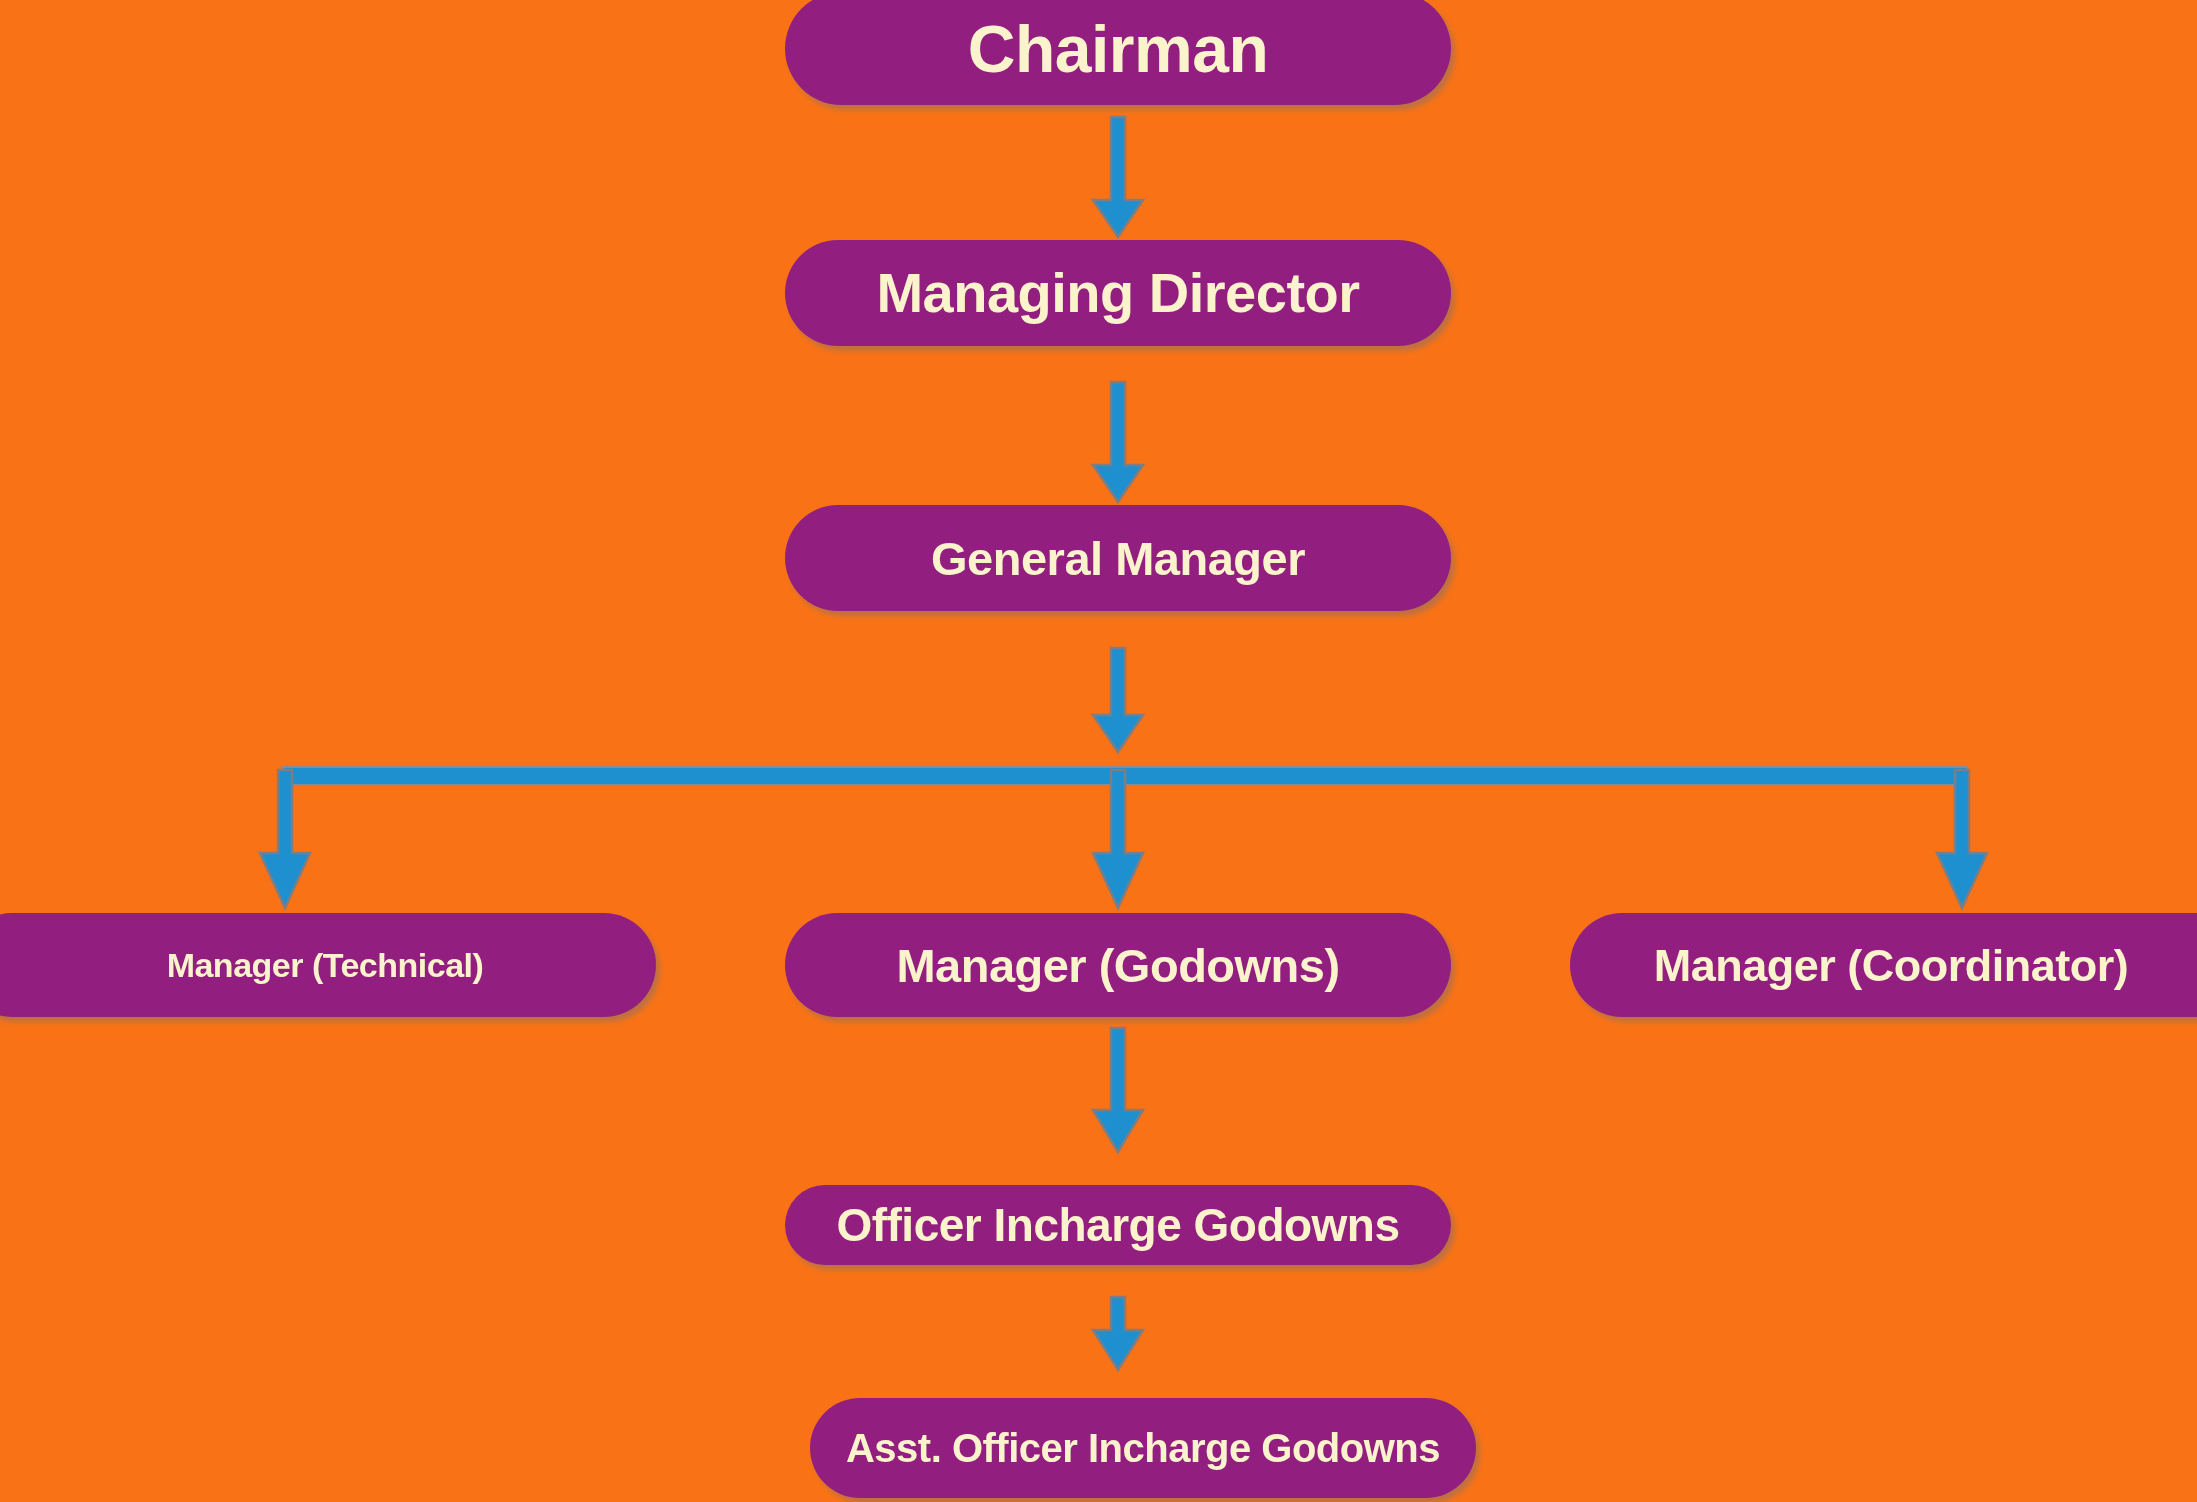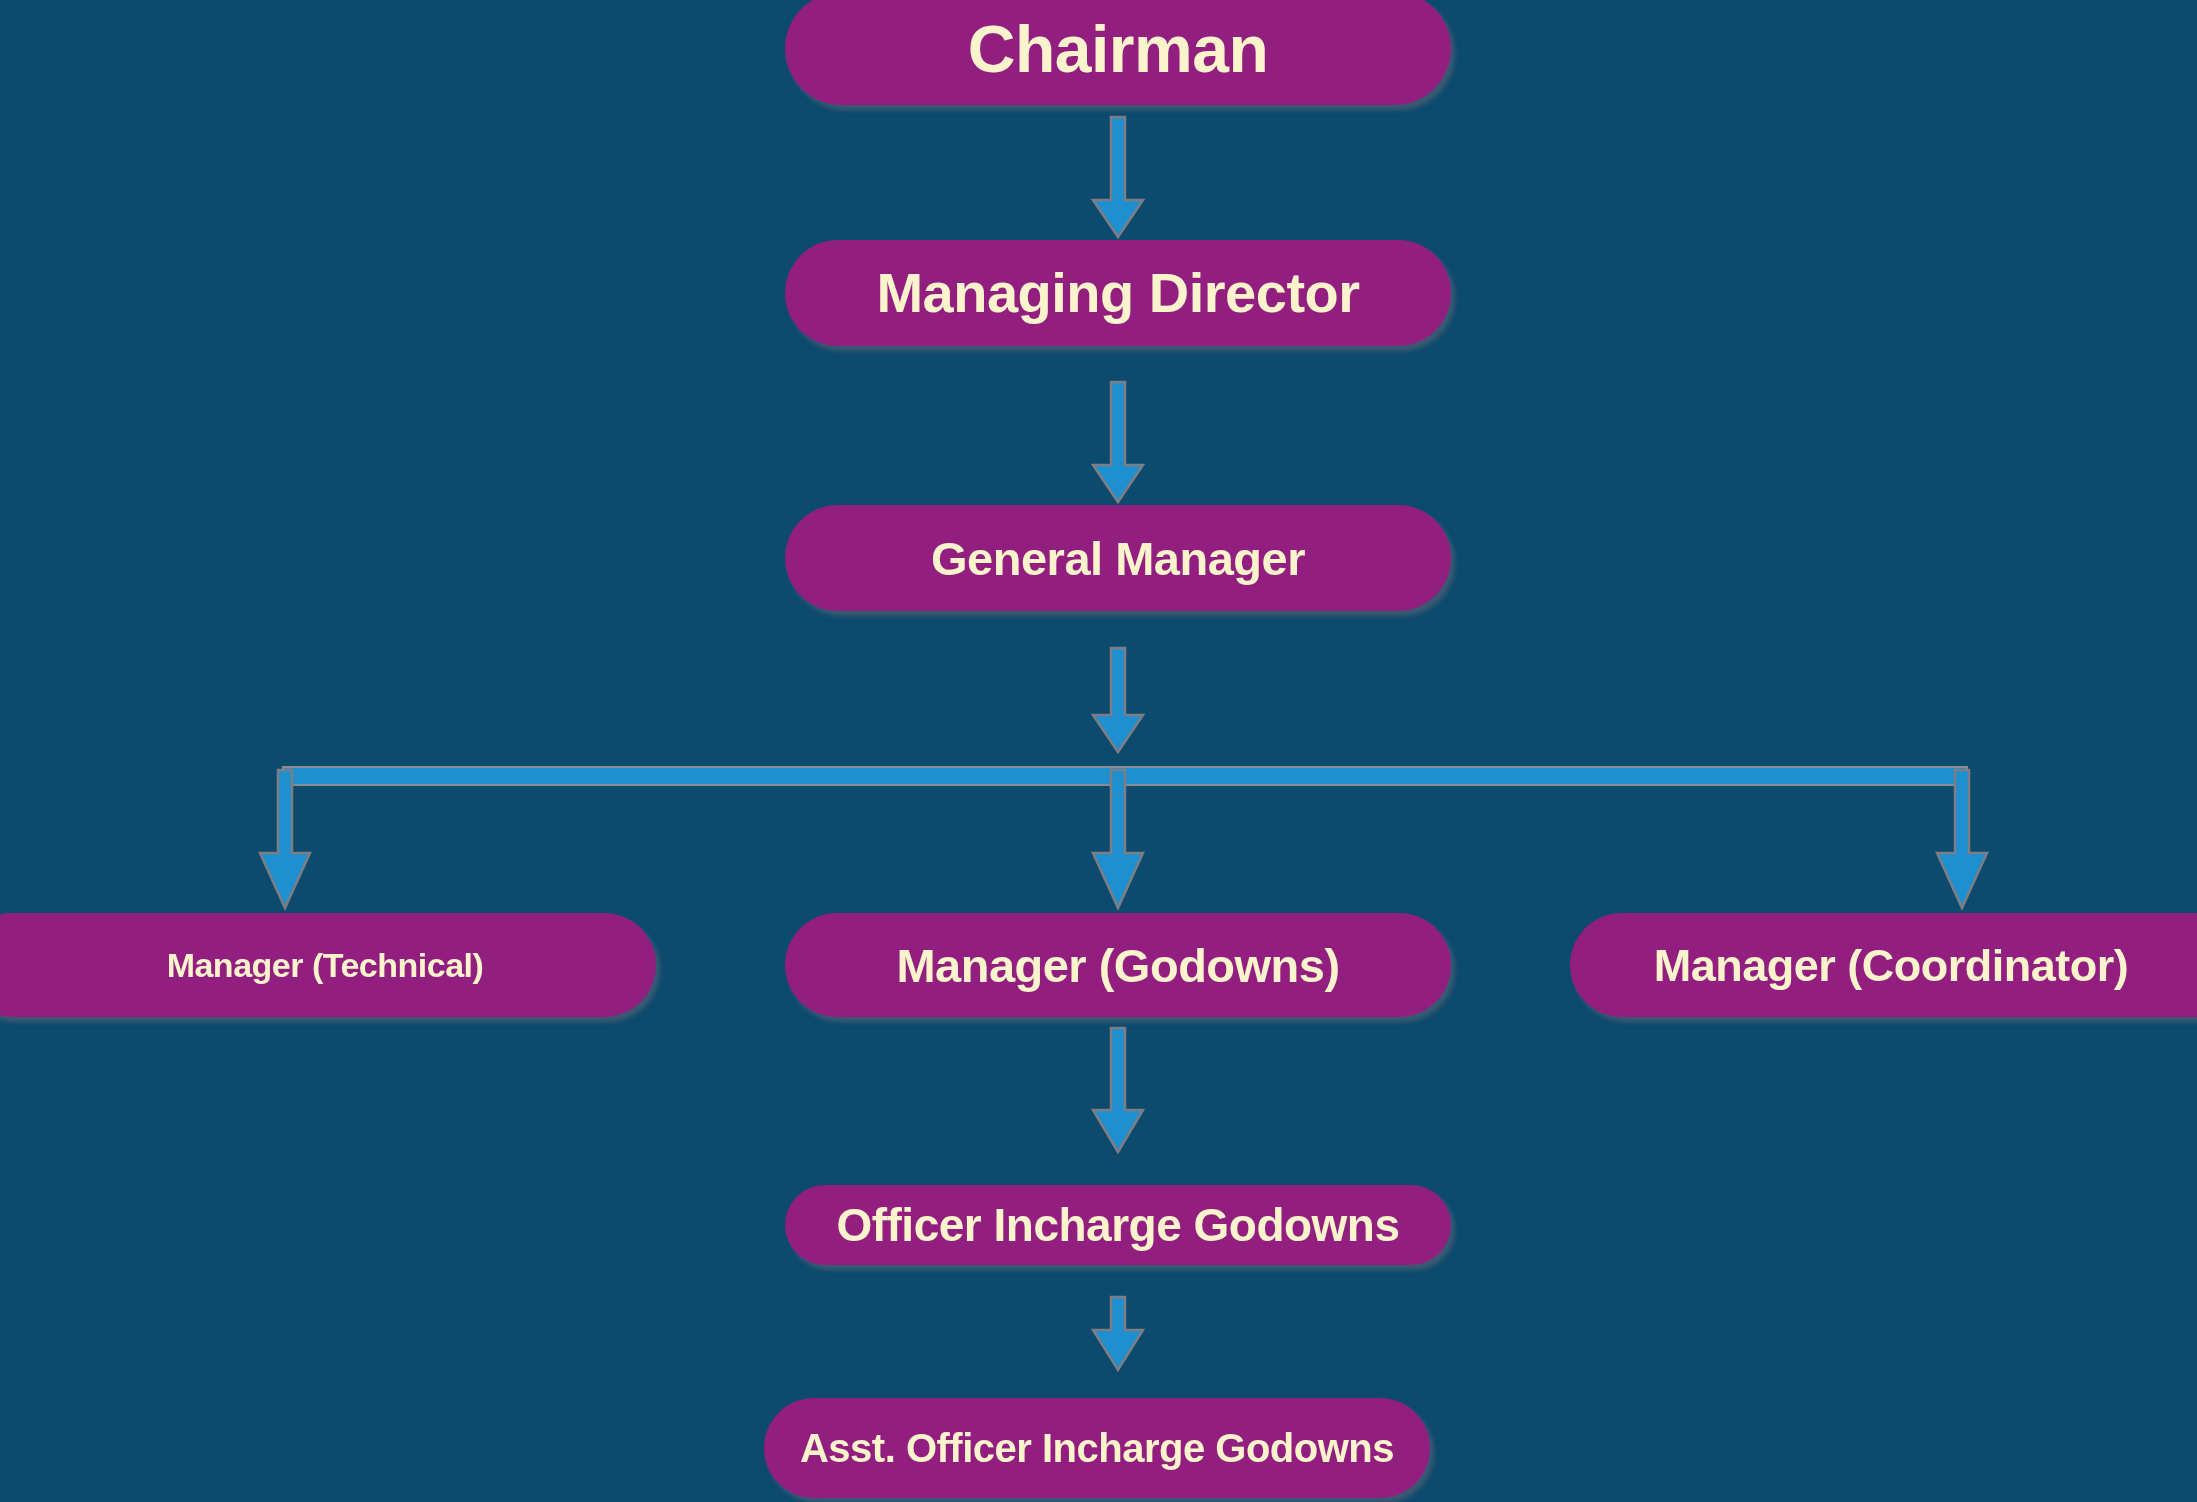--- a/index.html
+++ b/index.html
@@ -8,21 +8,21 @@
     padding: 0;
     background: #ffffff;
   }
   body {
     font-family: "Liberation Sans", sans-serif;
   }
   #chart-root {
     position: relative;
     width: 2197px;
     height: 1502px;
-    background: #0c4a6e;
+    background: #f97316;
     overflow: hidden;
   }
   
   .node {
     position: absolute;
     box-sizing: border-box;
     display: flex;
     align-items: center;
     justify-content: center;
     background: #921F80;
@@ -57,21 +57,21 @@
 
   #node-manager-finance   { left: 785px; top: 913px;  width: 666px; height: 104px; }
   #node-manager-finance .node-label   { font-size: 47px; }
 
   #node-manager-coordinator { left: 1570px; top: 913px; width: 680px; height: 104px; }
   #node-manager-coordinator .node-label { font-size: 45px; padding-right: 56px; }
 
   #node-officer-incharge  { left: 785px; top: 1185px; width: 666px; height: 80px; }
   #node-officer-incharge .node-label  { font-size: 46px; }
 
-  #node-asst-officer-incharge { left: 764px; top: 1398px; width: 666px; height: 100px; }
+  #node-asst-officer-incharge { left: 810px; top: 1398px; width: 666px; height: 100px; }
   #node-asst-officer-incharge .node-label { font-size: 40px; }
 
   
   #connector-layer {
     position: absolute;
     left: 0;
     top: 0;
     width: 2197px;
     height: 1502px;
     pointer-events: none;

